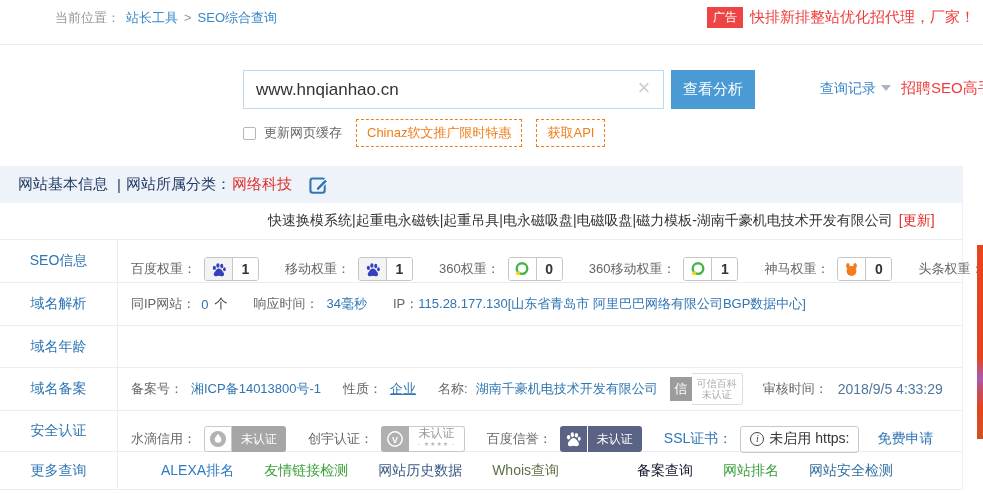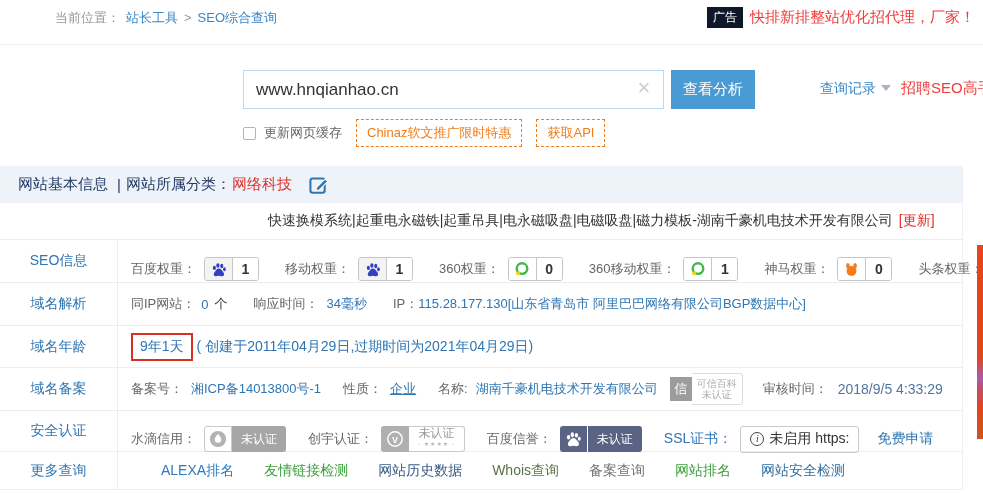--- a/index.html
+++ b/index.html
@@ -8,21 +8,21 @@
     position:relative; overflow:hidden; background:#fff;
     font-family:"Liberation Sans","DejaVu Sans",sans-serif;
     font-size:13px; color:#333;
   }
   
   .crumb-bar { position:absolute; top:0; left:0; width:983px; height:45px; border-bottom:1px solid #ededed; }
   .crumb { position:absolute; left:55px; top:9px; font-size:13px; color:#999; }
   .crumb a { color:#3a87c8; text-decoration:none; margin:0 6px; cursor:pointer; }
   .crumb .sep { color:#999; }
   .top-ad { position:absolute; right:8px; top:7px; display:flex; align-items:center; gap:7px; }
-  .ad-badge { background:#0f172a; color:#fff; font-size:12px; padding:2px 6px; }
+  .ad-badge { background:#ef4444; color:#fff; font-size:12px; padding:2px 6px; }
   .ad-text { color:#f03c3c; font-size:15px; cursor:pointer; }
 
   
   .search-input { position:absolute; left:243px; top:70px; width:421px; height:39px;
     border:1px solid #bcd9ef; padding:0 34px 0 12px; font-size:17px; color:#333;
     font-family:"Liberation Sans","DejaVu Sans",sans-serif; outline:none; }
   .clear-x { position:absolute; left:632px; top:76px; width:24px; height:24px; color:#c9ced6;
     font-size:22px; line-height:24px; text-align:center; cursor:pointer; }
   .analyze-btn { position:absolute; left:671px; top:70px; width:84px; height:39px;
     background:#4a9ad4; color:#fff; border:none; font-size:15px; cursor:pointer;
@@ -243,24 +243,20 @@
       <span class="gap" style="color:#333">个</span>
       <span>响应时间：</span>
       <span class="blue gap" style="margin-left:8px">34毫秒</span>
       <span>IP：</span>
       <span class="blue">115.28.177.130[山东省青岛市 阿里巴巴网络有限公司BGP数据中心]</span>
     </div>
   </div>
 
   <div class="trow age-row">
     <div class="tlabel">域名年龄</div>
-    <div class="tcontent">
-      <span class="age-box"><span class="blue">9年1天</span></span>
-      <span class="blue">( 创建于2011年04月29日,过期时间为2021年04月29日)</span>
-    </div>
   </div>
 
   <div class="trow icp-row">
     <div class="tlabel">域名备案</div>
     <div class="tcontent">
       <span>备案号：</span>
       <span class="blue" style="margin:0 22px 0 8px">湘ICP备14013800号-1</span>
       <span>性质：</span>
       <span class="blue u" style="margin:0 22px 0 8px">企业</span>
       <span>名称:</span>
@@ -333,20 +329,20 @@
     </div>
   </div>
 
   <div class="trow more-row" style="border-bottom:1px solid #e9eef5">
     <div class="tlabel">更多查询</div>
     <div class="tcontent">
       <span class="more-link" style="color: rgb(43, 123, 195);">ALEXA排名</span>
       <span class="more-link" style="color: rgb(59, 160, 59);">友情链接检测</span>
       <span class="more-link" style="color: rgb(58, 90, 134);">网站历史数据</span>
       <span class="more-link" style="color: rgb(92, 114, 71);">Whois查询</span>
-      <span class="more-link" style="color: #737373;">备案查询</span>
+      <span class="more-link" style="color: #0f172a; margin-left: 48px;">备案查询</span>
       <span class="more-link" style="color: rgb(59, 160, 59);">网站排名</span>
       <span class="more-link" style="color: rgb(51, 111, 158);">网站安全检测</span>
     </div>
   </div>
 </div>
 
 <div class="ad-stripe"></div>
 
 </body></html>

